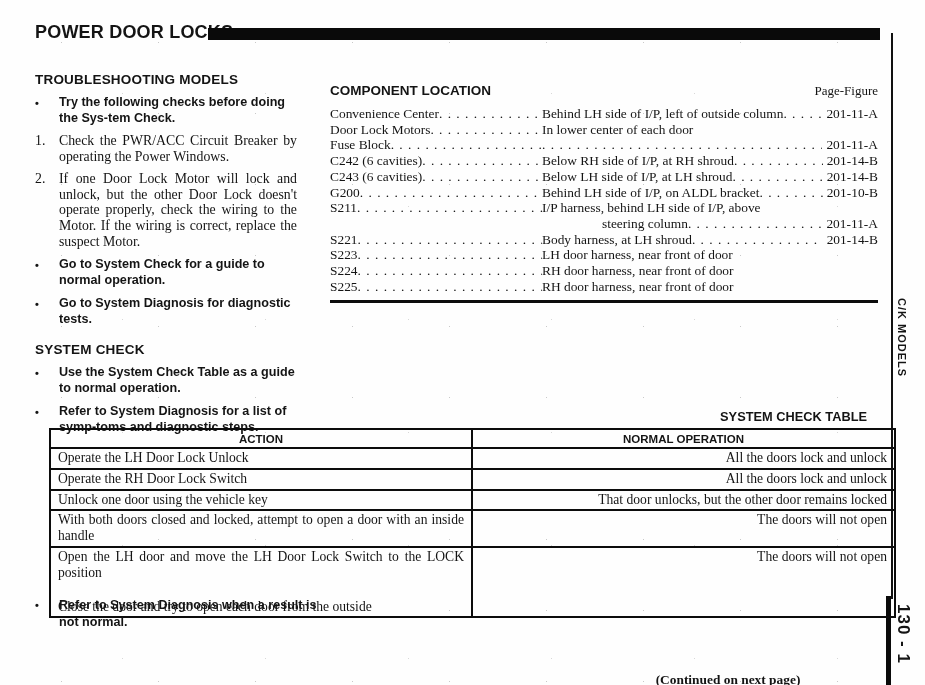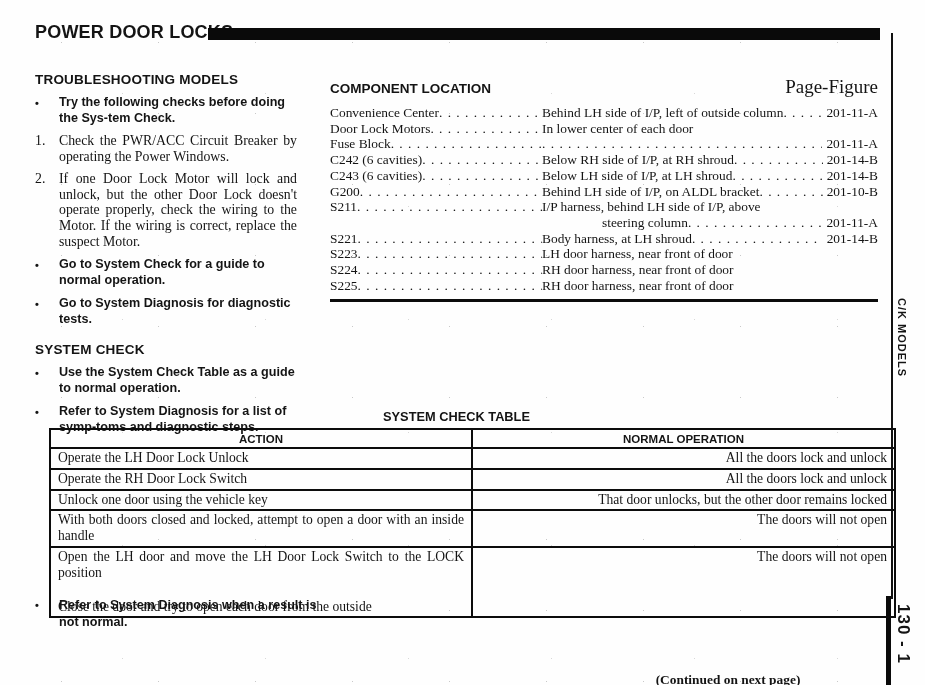--- a/index.html
+++ b/index.html
@@ -54,39 +54,39 @@
   }
   .hint-item { display:flex; margin-bottom:7px; }
   .hint-item .marker { width:24px; flex:0 0 24px; }
   .hint-item .txt { flex:1; }
   .hint-item.bold-bullet { font-family:"Liberation Sans", sans-serif; font-weight:bold; font-size:12.6px; line-height:16px; }
   .hint-item.bold-bullet .marker { font-size:11px; padding-top:1px; }
   .hint-item.serif-num { font-size:13.8px; line-height:15.6px; text-align:justify; }
   .gap-before-sc { margin-top:15px; }
 
   
-  .right-col { position:absolute; left:330px; top:76px; width:548px; }
+  .right-col { position:absolute; left:330px; top:83px; width:548px; }
   .cl-head-row { display:flex; align-items:baseline; margin-bottom:7px; }
   .cl-heading { font-family:"Liberation Sans", sans-serif; font-weight:bold; font-size:13.5px; flex:1; }
-  .cl-pagefig { font-size:19px; }
+  .cl-pagefig { font-size:13px; }
   .cl-row { display:flex; font-size:13.4px; line-height:15.7px; }
   .cl-left { flex:0 0 212px; display:flex; overflow:hidden; }
   .cl-name { white-space:nowrap; }
   .leader { flex:1; overflow:hidden; white-space:nowrap; position:relative; }
   .leader::after { content:". . . . . . . . . . . . . . . . . . . . . . . . . . . . . . . . . . . . . . . . . . . . . . . . . . . . . . . . . . . . "; letter-spacing:1px; }
   .cl-right { flex:1; display:flex; overflow:hidden; }
   .cl-loc { white-space:nowrap; }
   .cl-fig { white-space:nowrap; padding-left:4px; }
   .cl-cont { display:flex; font-size:13.4px; line-height:15.7px; }
   .cl-cont .indent { flex:0 0 272px; }
   .cl-rule { margin-top:6px; border-top:3px solid #0c0c0c; }
 
   
   .sct-title {
-    position:absolute; left:33px; top:409px; width:847px; text-align:center;
+    position:absolute; left:20px; top:409px; width:847px; text-align:right;
     font-family:"Liberation Sans", sans-serif; font-weight:bold; font-size:12.8px;
   }
   table.sct {
     position:absolute; left:49px; top:428px; width:847px;
     border-collapse:collapse;
   }
   table.sct th, table.sct td { border:2px solid #0c0c0c; vertical-align:top;text-align:right; }
   table.sct th {
     font-family:"Liberation Sans", sans-serif; font-weight:bold; font-size:11.5px;
     text-align:center; padding:3px 4px 2px;

